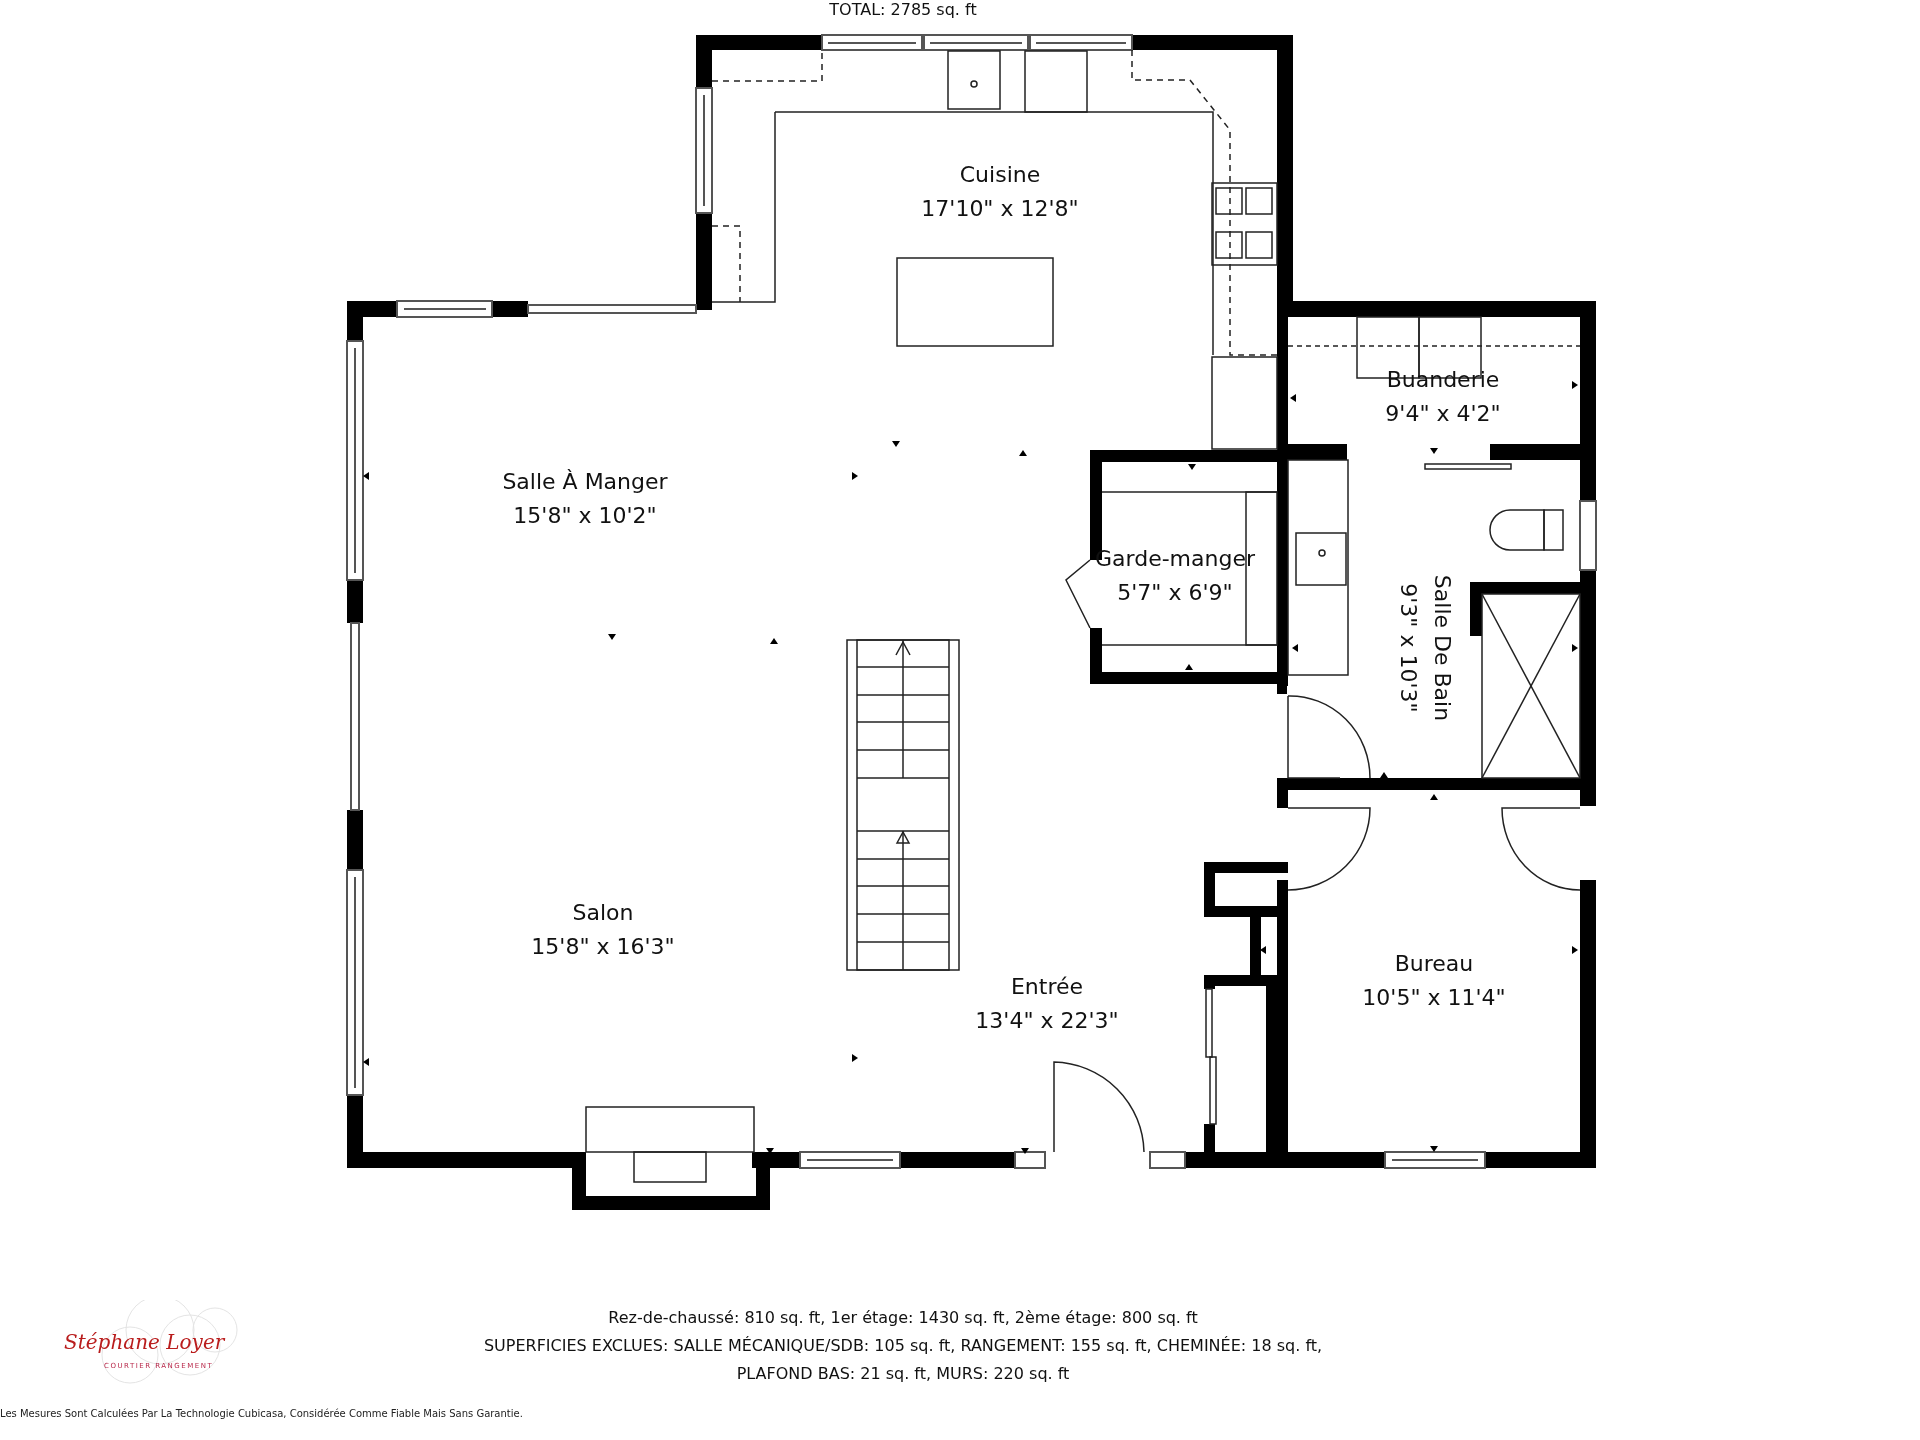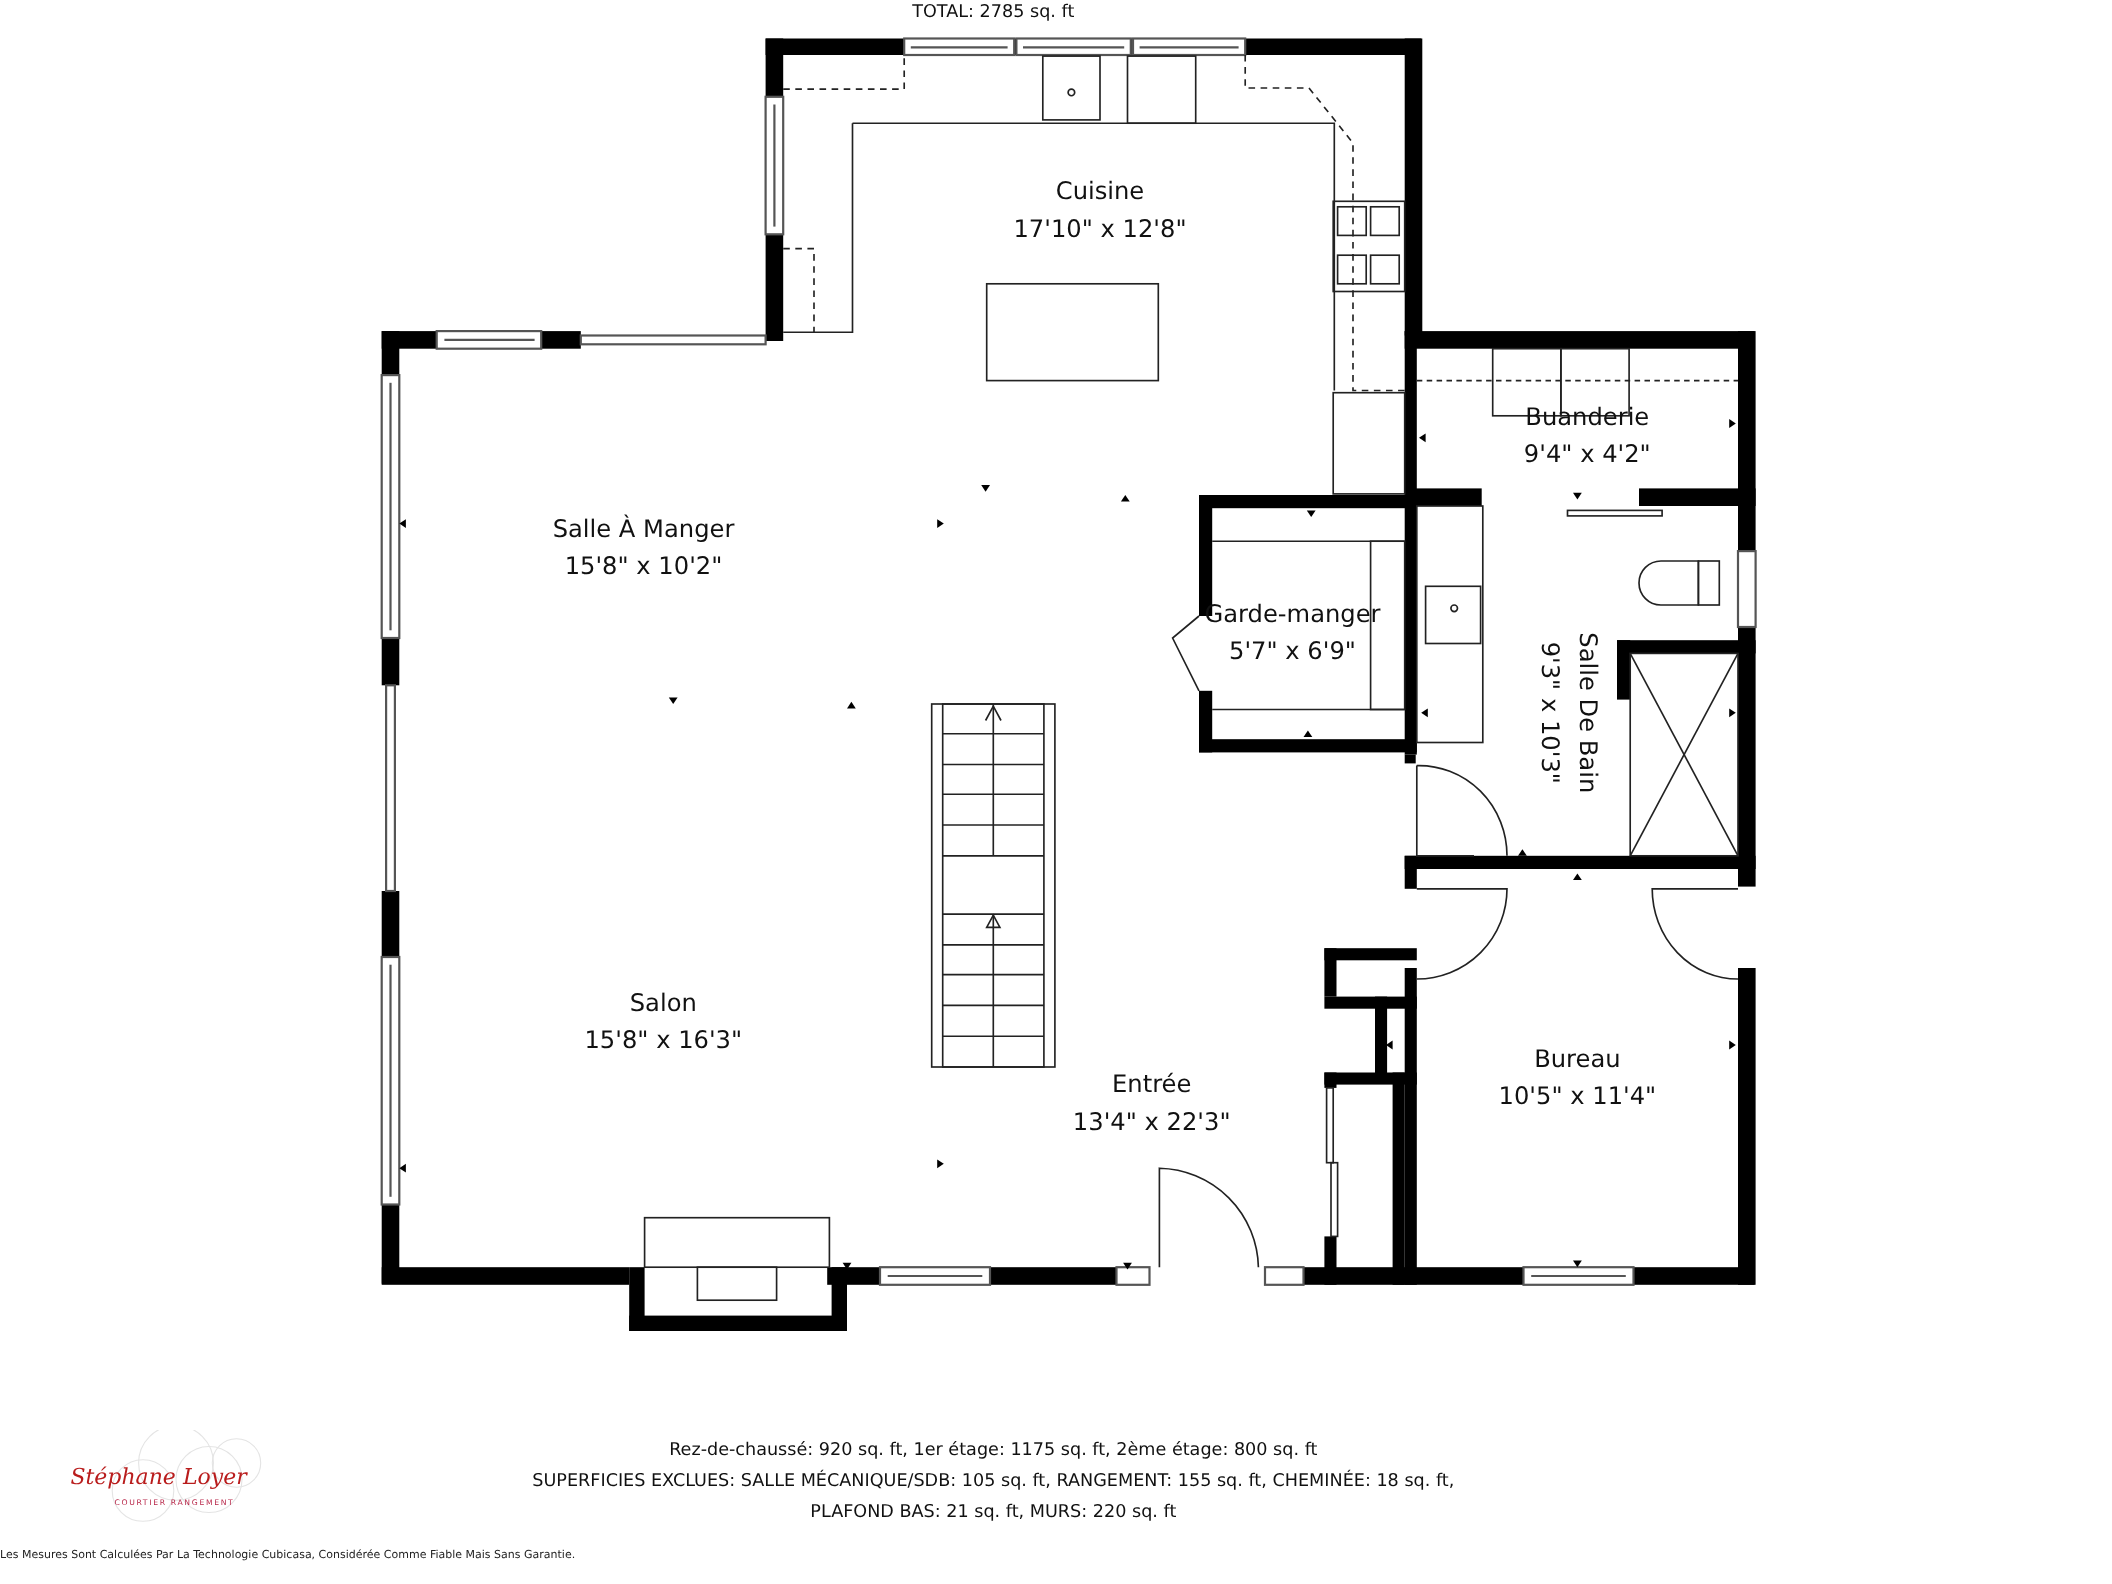--- a/index.html
+++ b/index.html
@@ -236,21 +236,21 @@
 <div class="room-label" style="left:1047px; top:970px;">
   <div>Entrée</div>
   <div>13'4" x 22'3"</div>
 </div>
 <div class="room-label" style="left:1434px; top:947px;text-align:center;">
   <div>Bureau</div>
   <div>10'5" x 11'4"</div>
 </div>
 
 <div class="footer total">TOTAL: 2785 sq. ft</div>
-<div class="footer line" style="top:1308px;">Rez-de-chaussé: 920 sq. ft, 1er étage: 1175 sq. ft, 2ème étage: 800 sq. ft</div>
+<div class="footer line" style="top:1308px;">Rez-de-chaussé: 810 sq. ft, 1er étage: 1430 sq. ft, 2ème étage: 800 sq. ft</div>
 <div class="footer line" style="top:1336px;">SUPERFICIES EXCLUES: SALLE MÉCANIQUE/SDB: 105 sq. ft, RANGEMENT: 155 sq. ft, CHEMINÉE: 18 sq. ft,</div>
 <div class="footer line" style="top:1364px;">PLAFOND BAS: 21 sq. ft, MURS: 220 sq. ft</div>
 <div class="disclaimer">Les Mesures Sont Calculées Par La Technologie Cubicasa, Considérée Comme Fiable Mais Sans Garantie.</div>
 
 <div class="logo">
   <svg width="220" height="100" style="position:absolute;left:0;top:0;">
     <g fill="none" stroke="#e4e4e4" stroke-width="1">
       <circle cx="120" cy="30" r="34"></circle>
         <circle cx="150" cy="45" r="30"></circle>
       <circle cx="90" cy="55" r="28"></circle>

